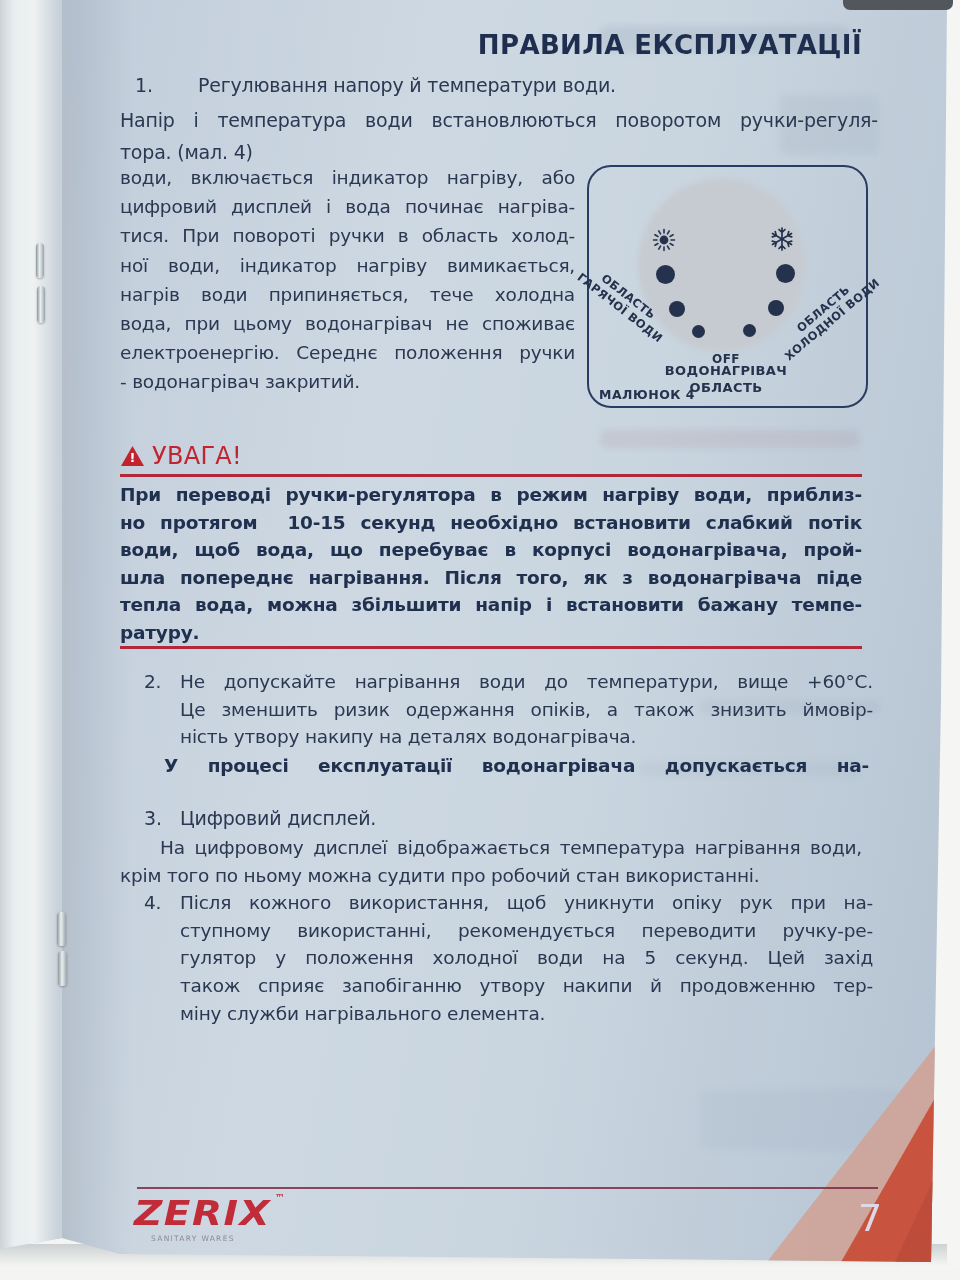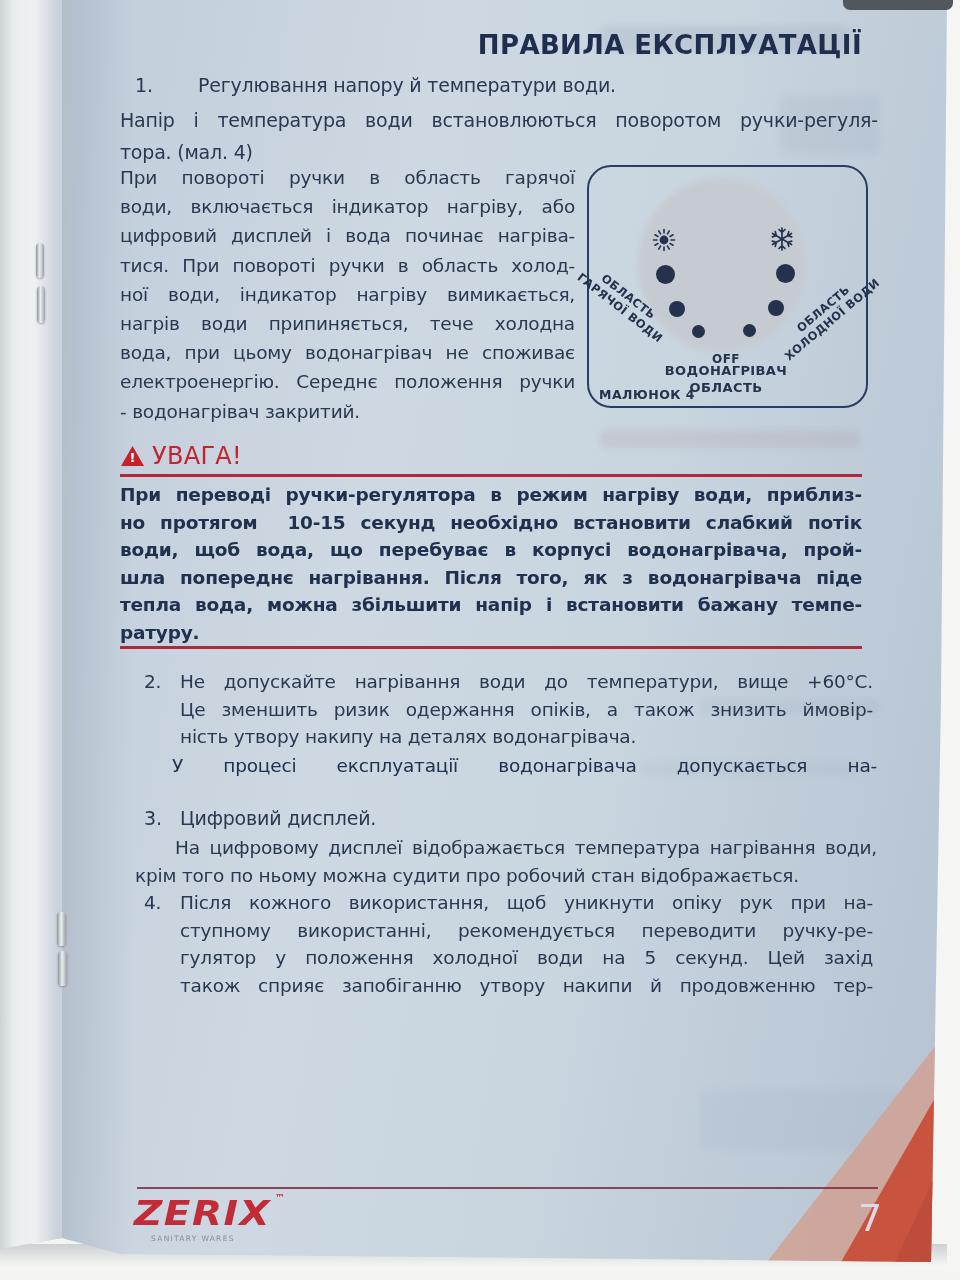--- a/index.html
+++ b/index.html
@@ -42,23 +42,23 @@
   .li{position:absolute;}
   .li .num{position:absolute;left:0;top:0;}
   .li .li-lines{margin-left:36px;}
   #item1{left:135px;top:74px;width:750px;font-size:19px;}
   #item1 .li-lines{margin-left:63px;}
 
   #para1{left:120px;top:104px;width:758px;line-height:32px;font-size:19px;}
   #column{left:120px;top:163px;width:455px;line-height:29.2px;}
   #warn-par{left:120px;top:481px;width:742px;line-height:27.6px;font-weight:bold;color:#20304f;}
   #item2{left:144px;top:668px;width:729px;line-height:27.7px;}
-  #bold-note{left:132px;top:752px;width:745px;line-height:27.7px;font-weight:normal;color:#20304f;}
+  #bold-note{left:124px;top:752px;width:745px;line-height:27.7px;font-weight:bold;color:#20304f;}
   #item3{left:144px;top:807px;width:729px;font-size:19px;}
-  #para3{left:135px;top:834px;width:742px;line-height:27.6px;}
+  #para3{left:120px;top:834px;width:742px;line-height:27.6px;}
   #item4{left:144px;top:889px;width:729px;line-height:27.7px;}
 
   
   #warning-head{position:absolute;left:121px;top:444px;height:24px;display:flex;align-items:center;gap:8px;}
   .warn-tri{width:23px;height:20px;background:#c2232e;
     clip-path:polygon(50% 0%,100% 100%,0% 100%);
     display:flex;align-items:flex-end;justify-content:center;}
   .warn-tri span{color:#fff;font-size:13px;font-weight:bold;line-height:16px;}
   .warn-title{color:#c2232e;font-size:24px;font-weight:400;letter-spacing:.3px;}
   .rule{position:absolute;left:120px;width:742px;height:3px;background:#b3273a;}
@@ -126,21 +126,20 @@
           <div class="line">Регулювання напору й температури води.</div>
         </div>
     </div>
 
     <div class="tb" id="para1">
         <div class="line just">Напір і температура води встановлюються поворотом ручки-регуля-</div>
         <div class="line">тора. (мал. 4)</div>
       </div>
 
     <div class="tb" id="column">
-        <div class="line just">При повороті ручки в область гарячої</div>
         <div class="line just">води, включається індикатор нагріву, або</div>
         <div class="line just">цифровий дисплей і вода починає нагріва-</div>
         <div class="line just">тися. При повороті ручки в область холод-</div>
         <div class="line just">ної води, індикатор нагріву вимикається,</div>
         <div class="line just">нагрів води припиняється, тече холодна</div>
         <div class="line just">вода, при цьому водонагрівач не споживає</div>
         <div class="line just">електроенергію. Середнє положення ручки</div>
         <div class="line">- водонагрівач закритий.</div>
       </div>
 
@@ -243,30 +242,31 @@
 
     <div class="tb li" id="item3">
       <span class="num">3.</span>
       <div class="li-lines">
           <div class="line">Цифровий дисплей.</div>
         </div>
     </div>
 
     <div class="tb" id="para3">
         <div class="line just" style="text-indent: 40px;">На цифровому дисплеї відображається температура нагрівання води,</div>
-        <div class="line">крім того по ньому можна судити про робочий стан відображається.</div>
+        <div class="line">крім того по ньому можна судити про робочий стан використанні.</div>
       </div>
 
     <div class="tb li" id="item4">
       <span class="num">4.</span>
       <div class="li-lines">
           <div class="line just">Після кожного використання, щоб уникнути опіку рук при на-</div>
           <div class="line just">ступному використанні, рекомендується переводити ручку-ре-</div>
           <div class="line just">гулятор у положення холодної води на 5 секунд. Цей захід</div>
           <div class="line just">також сприяє запобіганню утвору накипи й продовженню тер-</div>
+          <div class="line">міну служби нагрівального елемента.</div>
         </div>
     </div>
 
     <div id="corner">
       <div class="band" id="band-salmon"></div>
       <div class="band" id="band-red"></div>
       <div class="band" id="band-dark"></div>
       <div id="page-num">7</div>
     </div>
 

